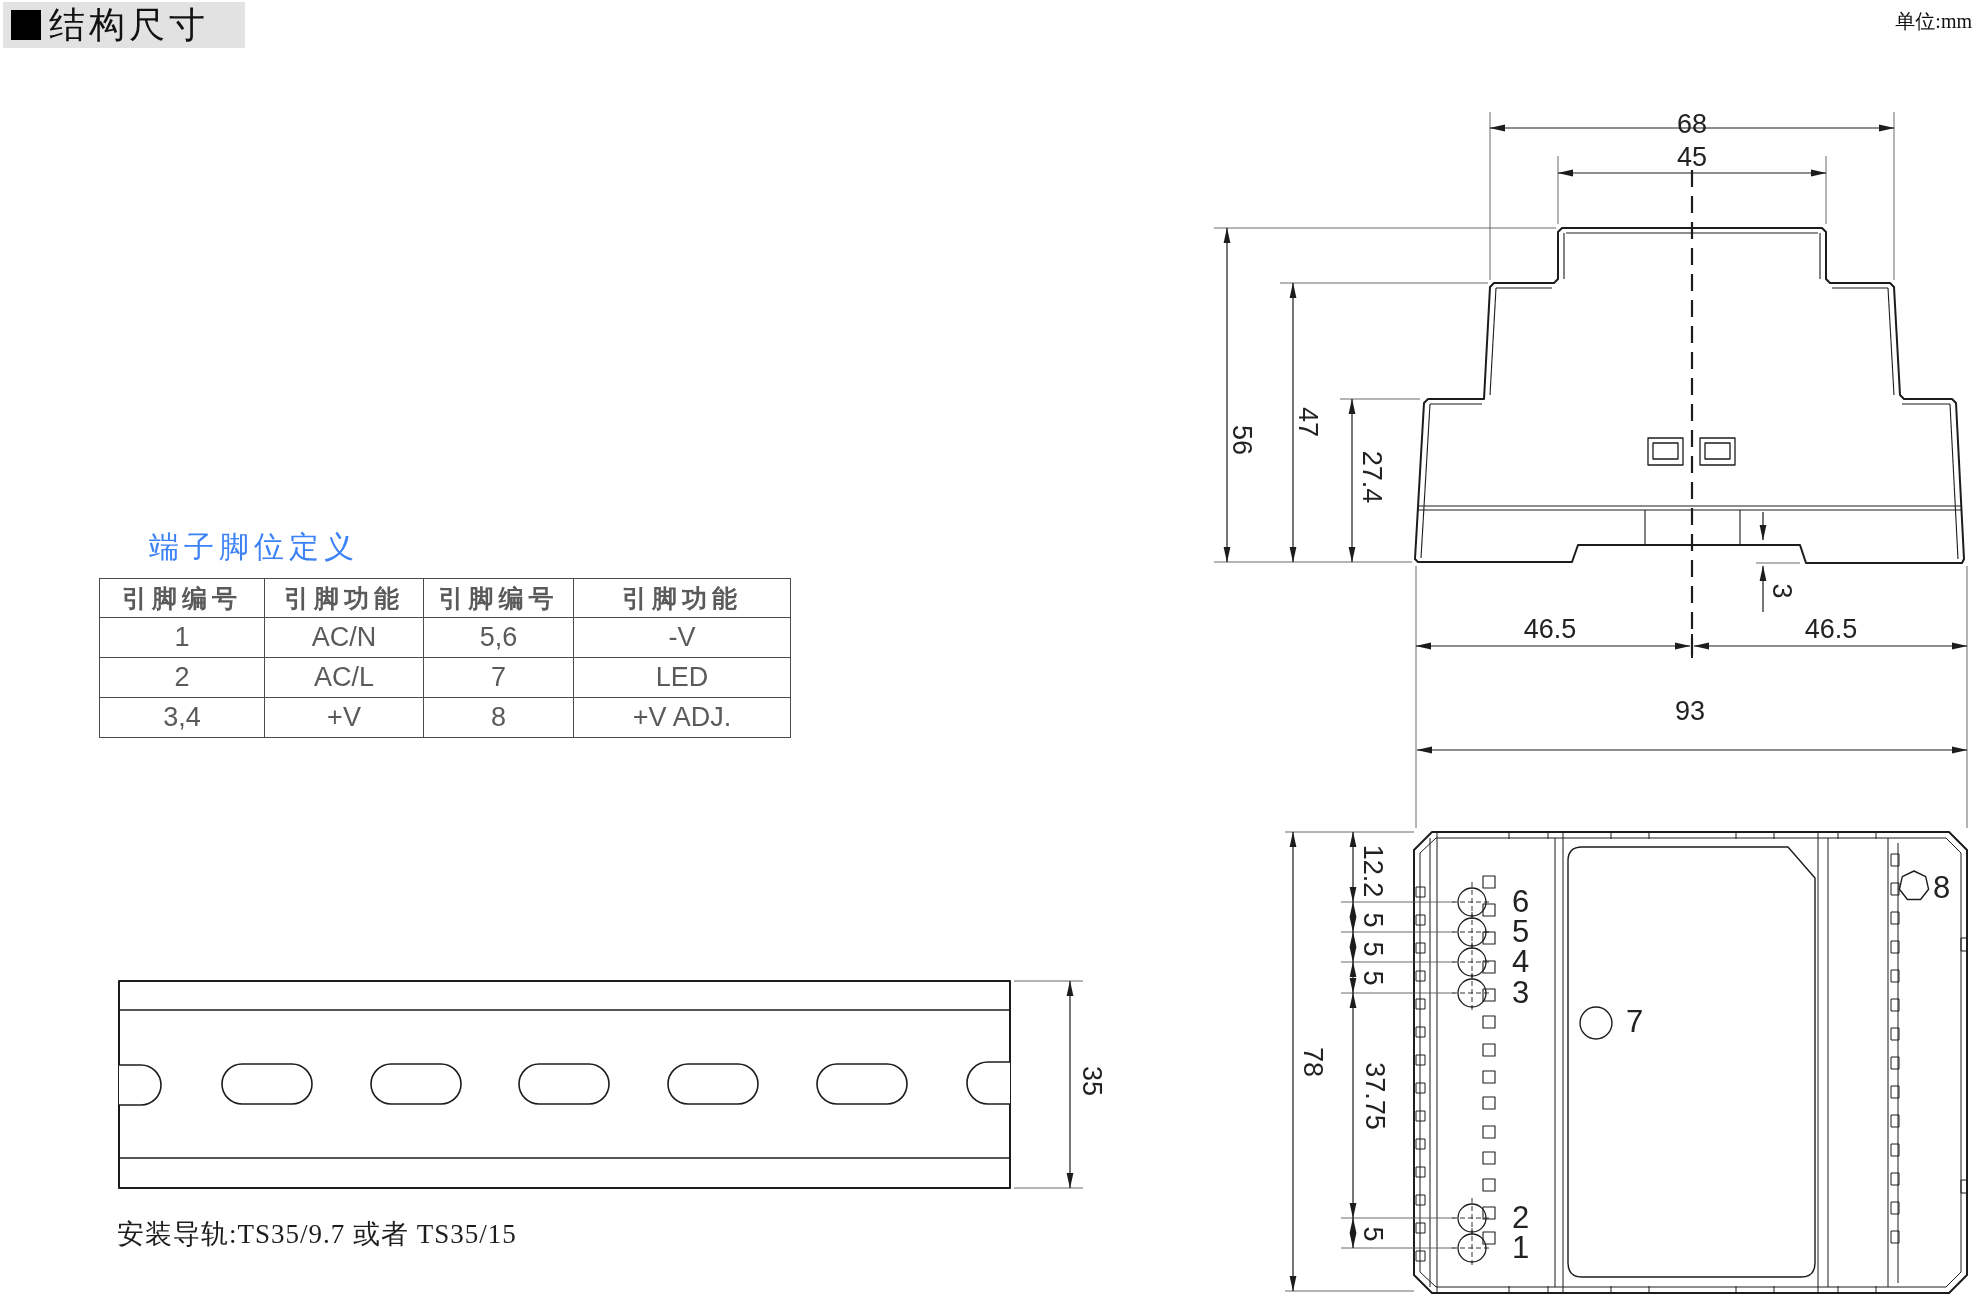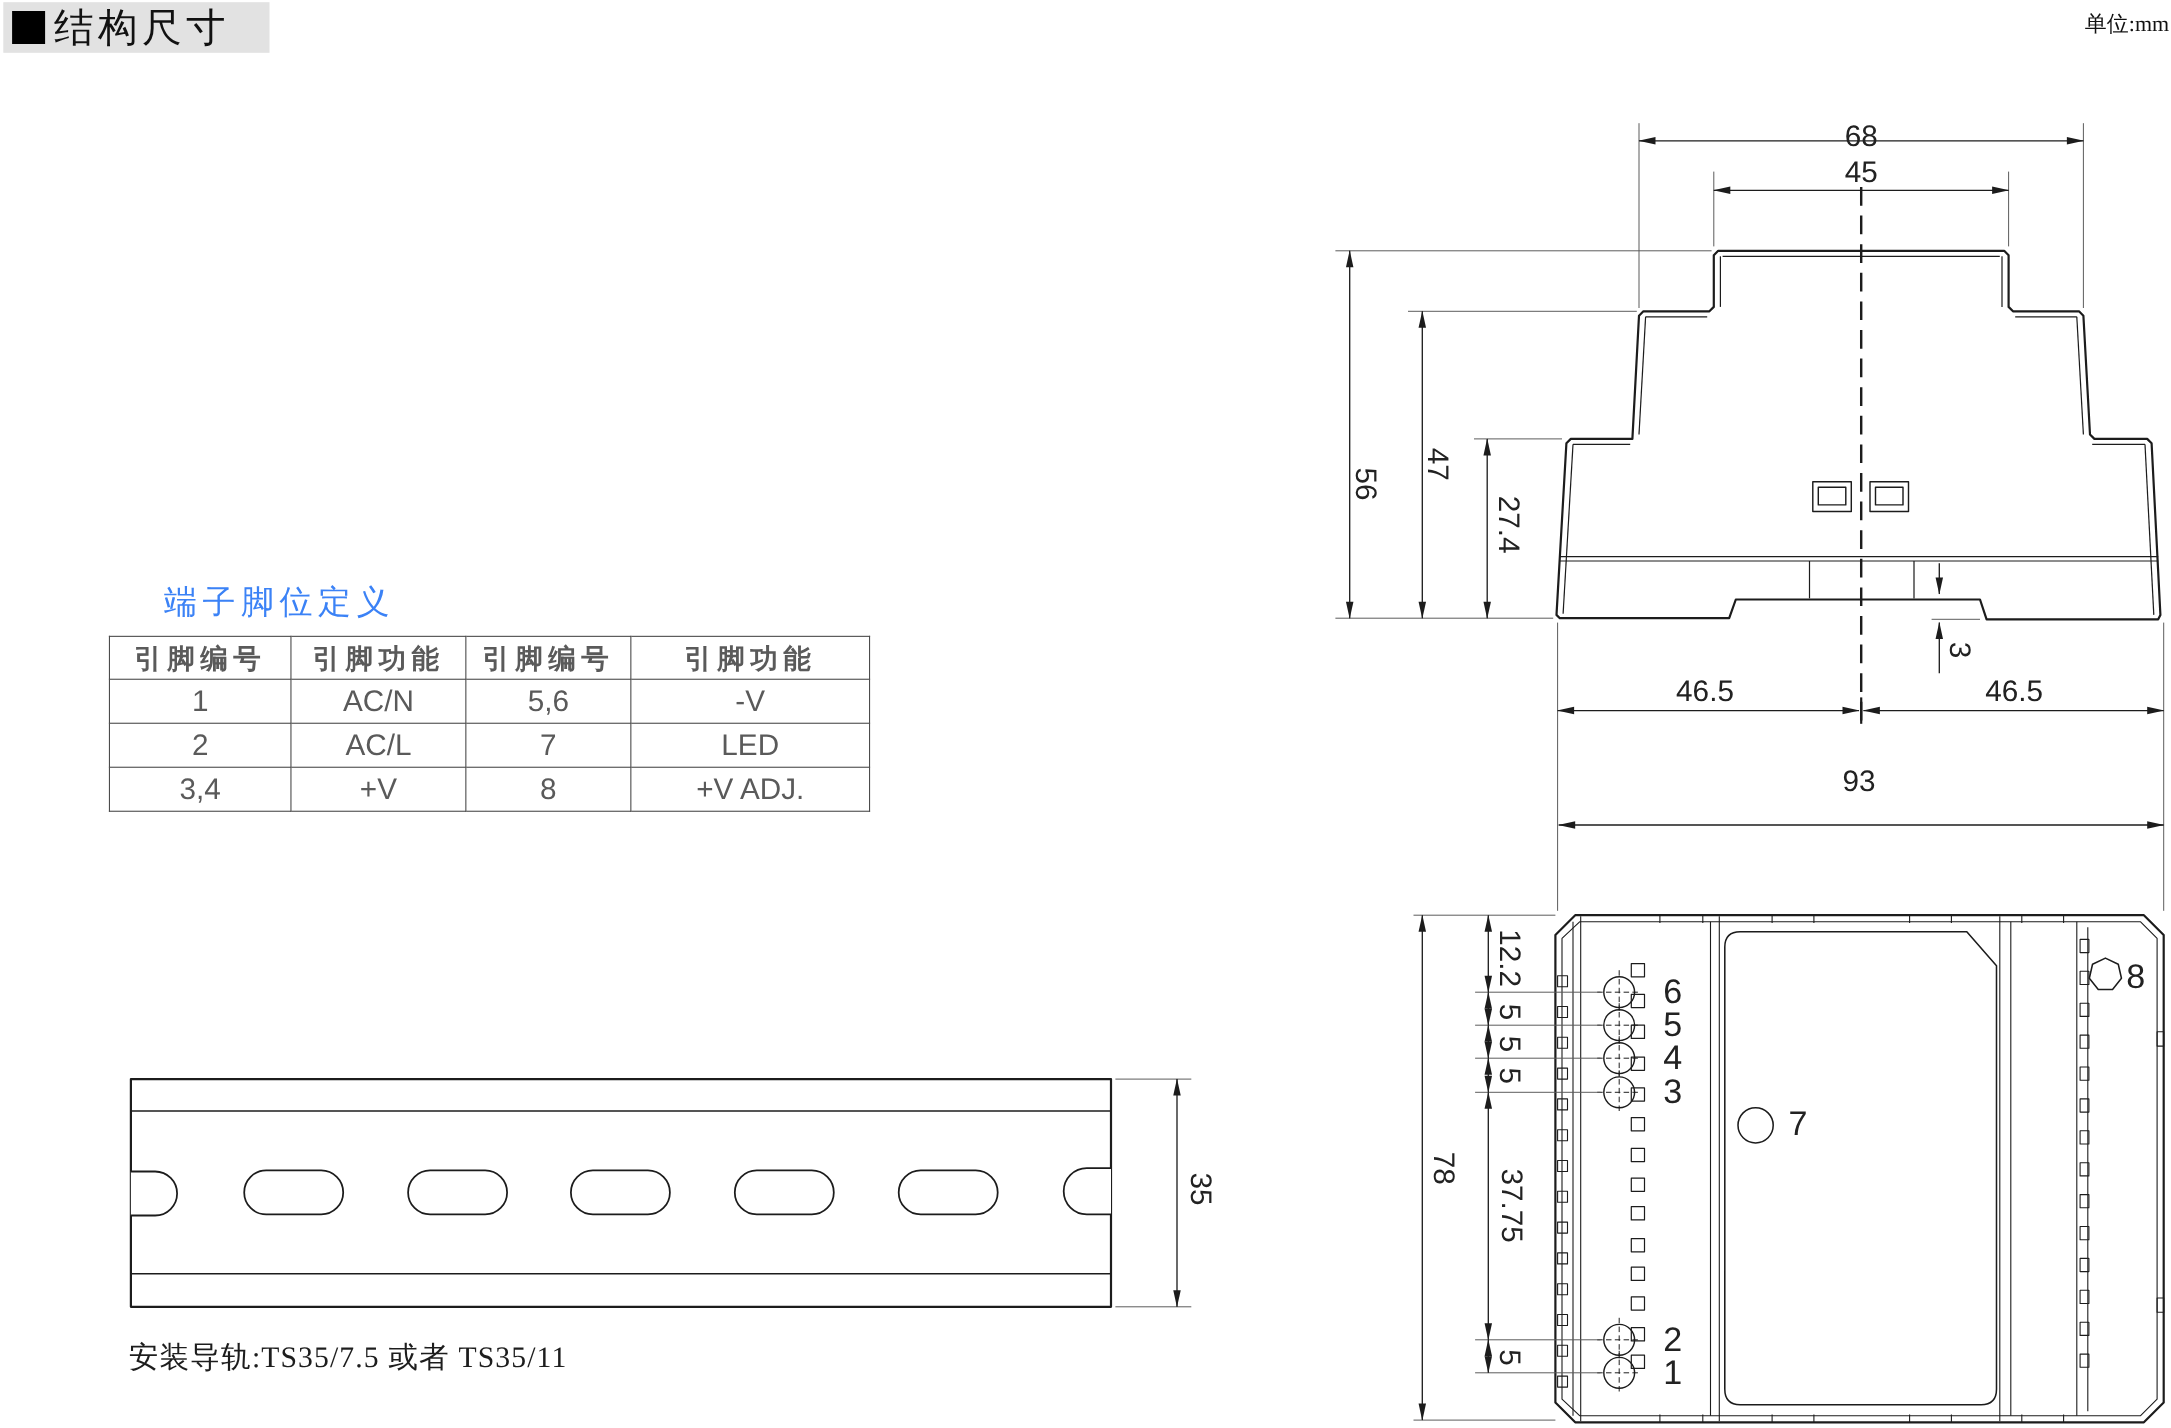--- a/index.html
+++ b/index.html
@@ -303,15 +303,15 @@
   <span class="pinlab" style="left:1512px;top:902px">6</span>
   <span class="pinlab" style="left:1512px;top:932px">5</span>
   <span class="pinlab" style="left:1512px;top:962px">4</span>
   <span class="pinlab" style="left:1512px;top:993px">3</span>
   <span class="pinlab" style="left:1512px;top:1218px">2</span>
   <span class="pinlab" style="left:1512px;top:1248px">1</span>
   <span class="pinlab" style="left:1626px;top:1022px">7</span>
   <span class="pinlab" style="left:1933px;top:888px">8</span>
 
   <span class="dim rot" style="left:1091px;top:1081px">35</span>
-  <div class="abs caption">安装导轨:TS35/7.5 或者 TS35/11</div>
+  <div class="abs caption">安装导轨:TS35/9.7 或者 TS35/15</div>
 
 </div>
 
 </body></html>

